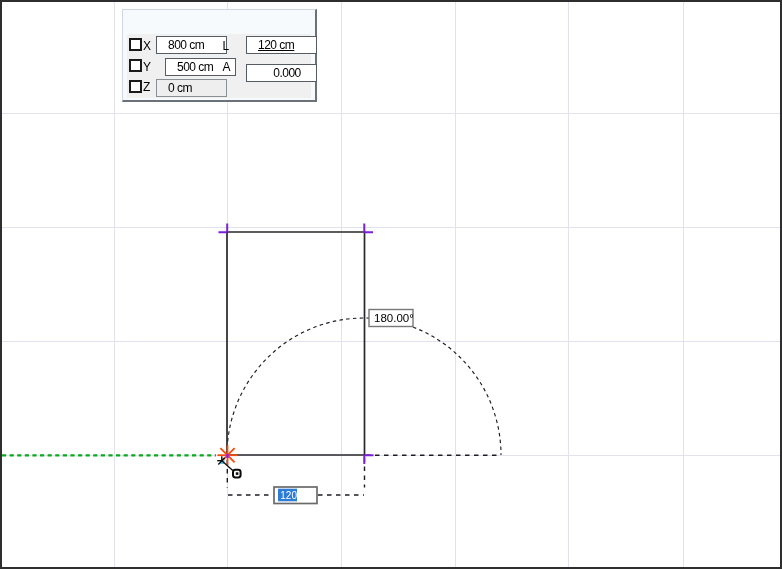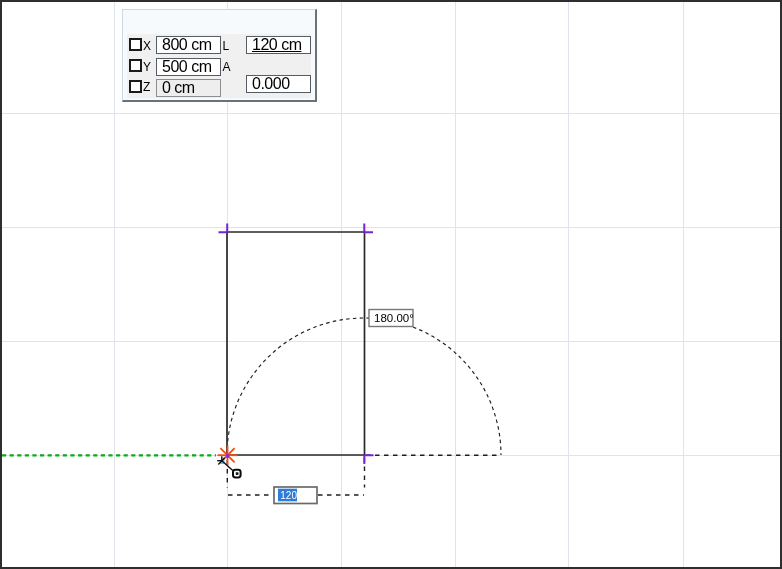--- a/index.html
+++ b/index.html
@@ -16,22 +16,22 @@
        background:#b3bbc4;color:#545a61;font-weight:bold;font-size:12px;
        letter-spacing:-0.3px;line-height:23px;padding-left:4px;box-sizing:border-box;}
   #palx{position:absolute;right:3.5px;top:0px;font-weight:normal;color:#6e7880;
         font-size:14px;line-height:27px;letter-spacing:0;}
   #palbody{position:absolute;left:4px;top:24px;width:184px;height:64px;
        background:#f0f0f0;}
   .cb{position:absolute;width:9.4px;height:9.4px;background:#fff;
       border:2px solid #1a1a1a;}
   .lbl{position:absolute;font-size:12px;color:#000;}
   .inp{position:absolute;width:58px;height:16px;background:#fff;
-       border:1px solid #565c63;font-size:16px;letter-spacing:-0.5px;color:#000;
-       line-height:16px;padding-left:5px;box-sizing:content-box;}
+       border:1px solid #565c63;font-size:12px;letter-spacing:-0.5px;color:#000;
+       line-height:16px;padding-left:11px;box-sizing:content-box;}
   .inp.dis{background:#eeeeee;border-color:#8a8f94;}
 </style>
 </head>
 <body>
 <div id="frame"></div>
 <svg width="782" height="569" viewBox="0 0 782 569">
 
   <g stroke="#e2e2ee" stroke-width="1" shape-rendering="crispEdges">
     <line x1="114" y1="2" x2="114" y2="567"></line>
     <line x1="227.5" y1="2" x2="227.5" y2="567"></line>
@@ -94,20 +94,20 @@
 
 <div id="pal">
   <div id="palbody">
     <div class="cb" style="left:2px;top:4px;"></div>
     <div class="lbl" style="left:16px;top:5px;">X</div>
     <div class="inp" style="left:29px;top:2px;">800 cm</div>
     <div class="lbl" style="left:95.5px;top:5px;">L</div>
     <div class="inp" style="left:119px;top:2px;text-decoration:underline;">120 cm</div>
     <div class="cb" style="left:2px;top:25px;"></div>
     <div class="lbl" style="left:16px;top:26px;">Y</div>
-    <div class="inp" style="left:29px;top:23.5px;">500 cm</div>
+    <div class="inp" style="left:38px;top:23.5px;">500 cm</div>
     <div class="lbl" style="left:95.5px;top:26px;">A</div>
-    <div class="inp" style="left:119px;top:41px;">0.000</div>
+    <div class="inp" style="left:119px;top:30px;text-align:center;">0.000</div>
     <div class="cb" style="left:2px;top:45.5px;"></div>
     <div class="lbl" style="left:16px;top:46px;">Z</div>
     <div class="inp dis" style="left:29px;top:45px;">0 cm</div>
   </div>
 </div>
 
 </body></html>

